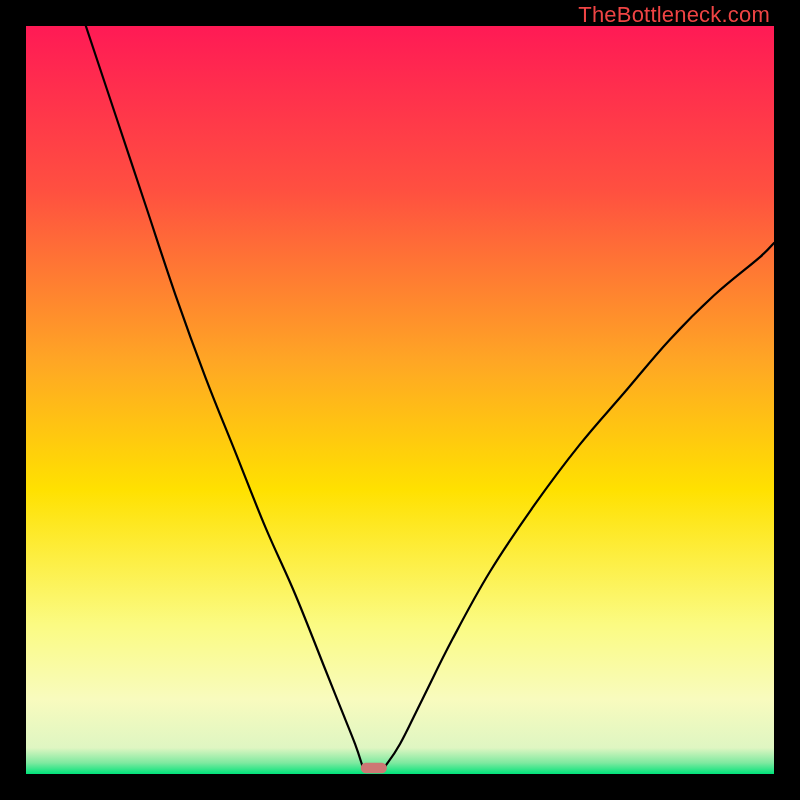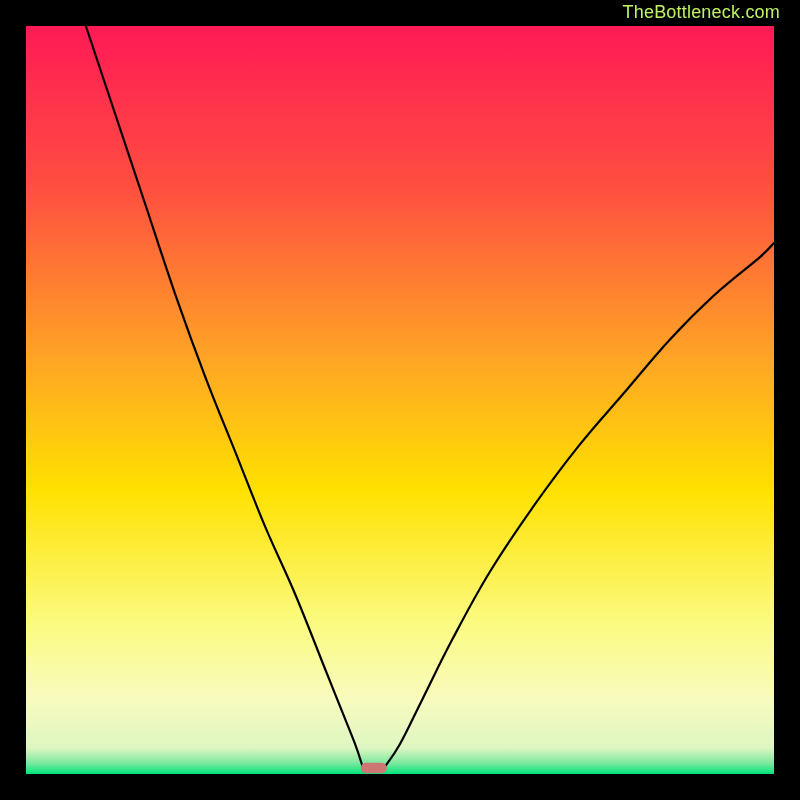--- a/index.html
+++ b/index.html
@@ -13,23 +13,23 @@
   }
   .outer {
     position: relative;
     width: 800px;
     height: 800px;
     background: #000;
   }
   .watermark {
     position: absolute;
     top: 2px;
-    right: 20px;
-    color: #bef264;
-    font-size: 18px;
+    right: 30px;
+    color: #ef4444;
+    font-size: 22px;
     font-weight: 400;
     letter-spacing: 0.2px;
     z-index: 10;
   }
   .plot-wrap {
     position: absolute;
     left: 26px;
     top: 26px;
     width: 748px;
     height: 748px;

